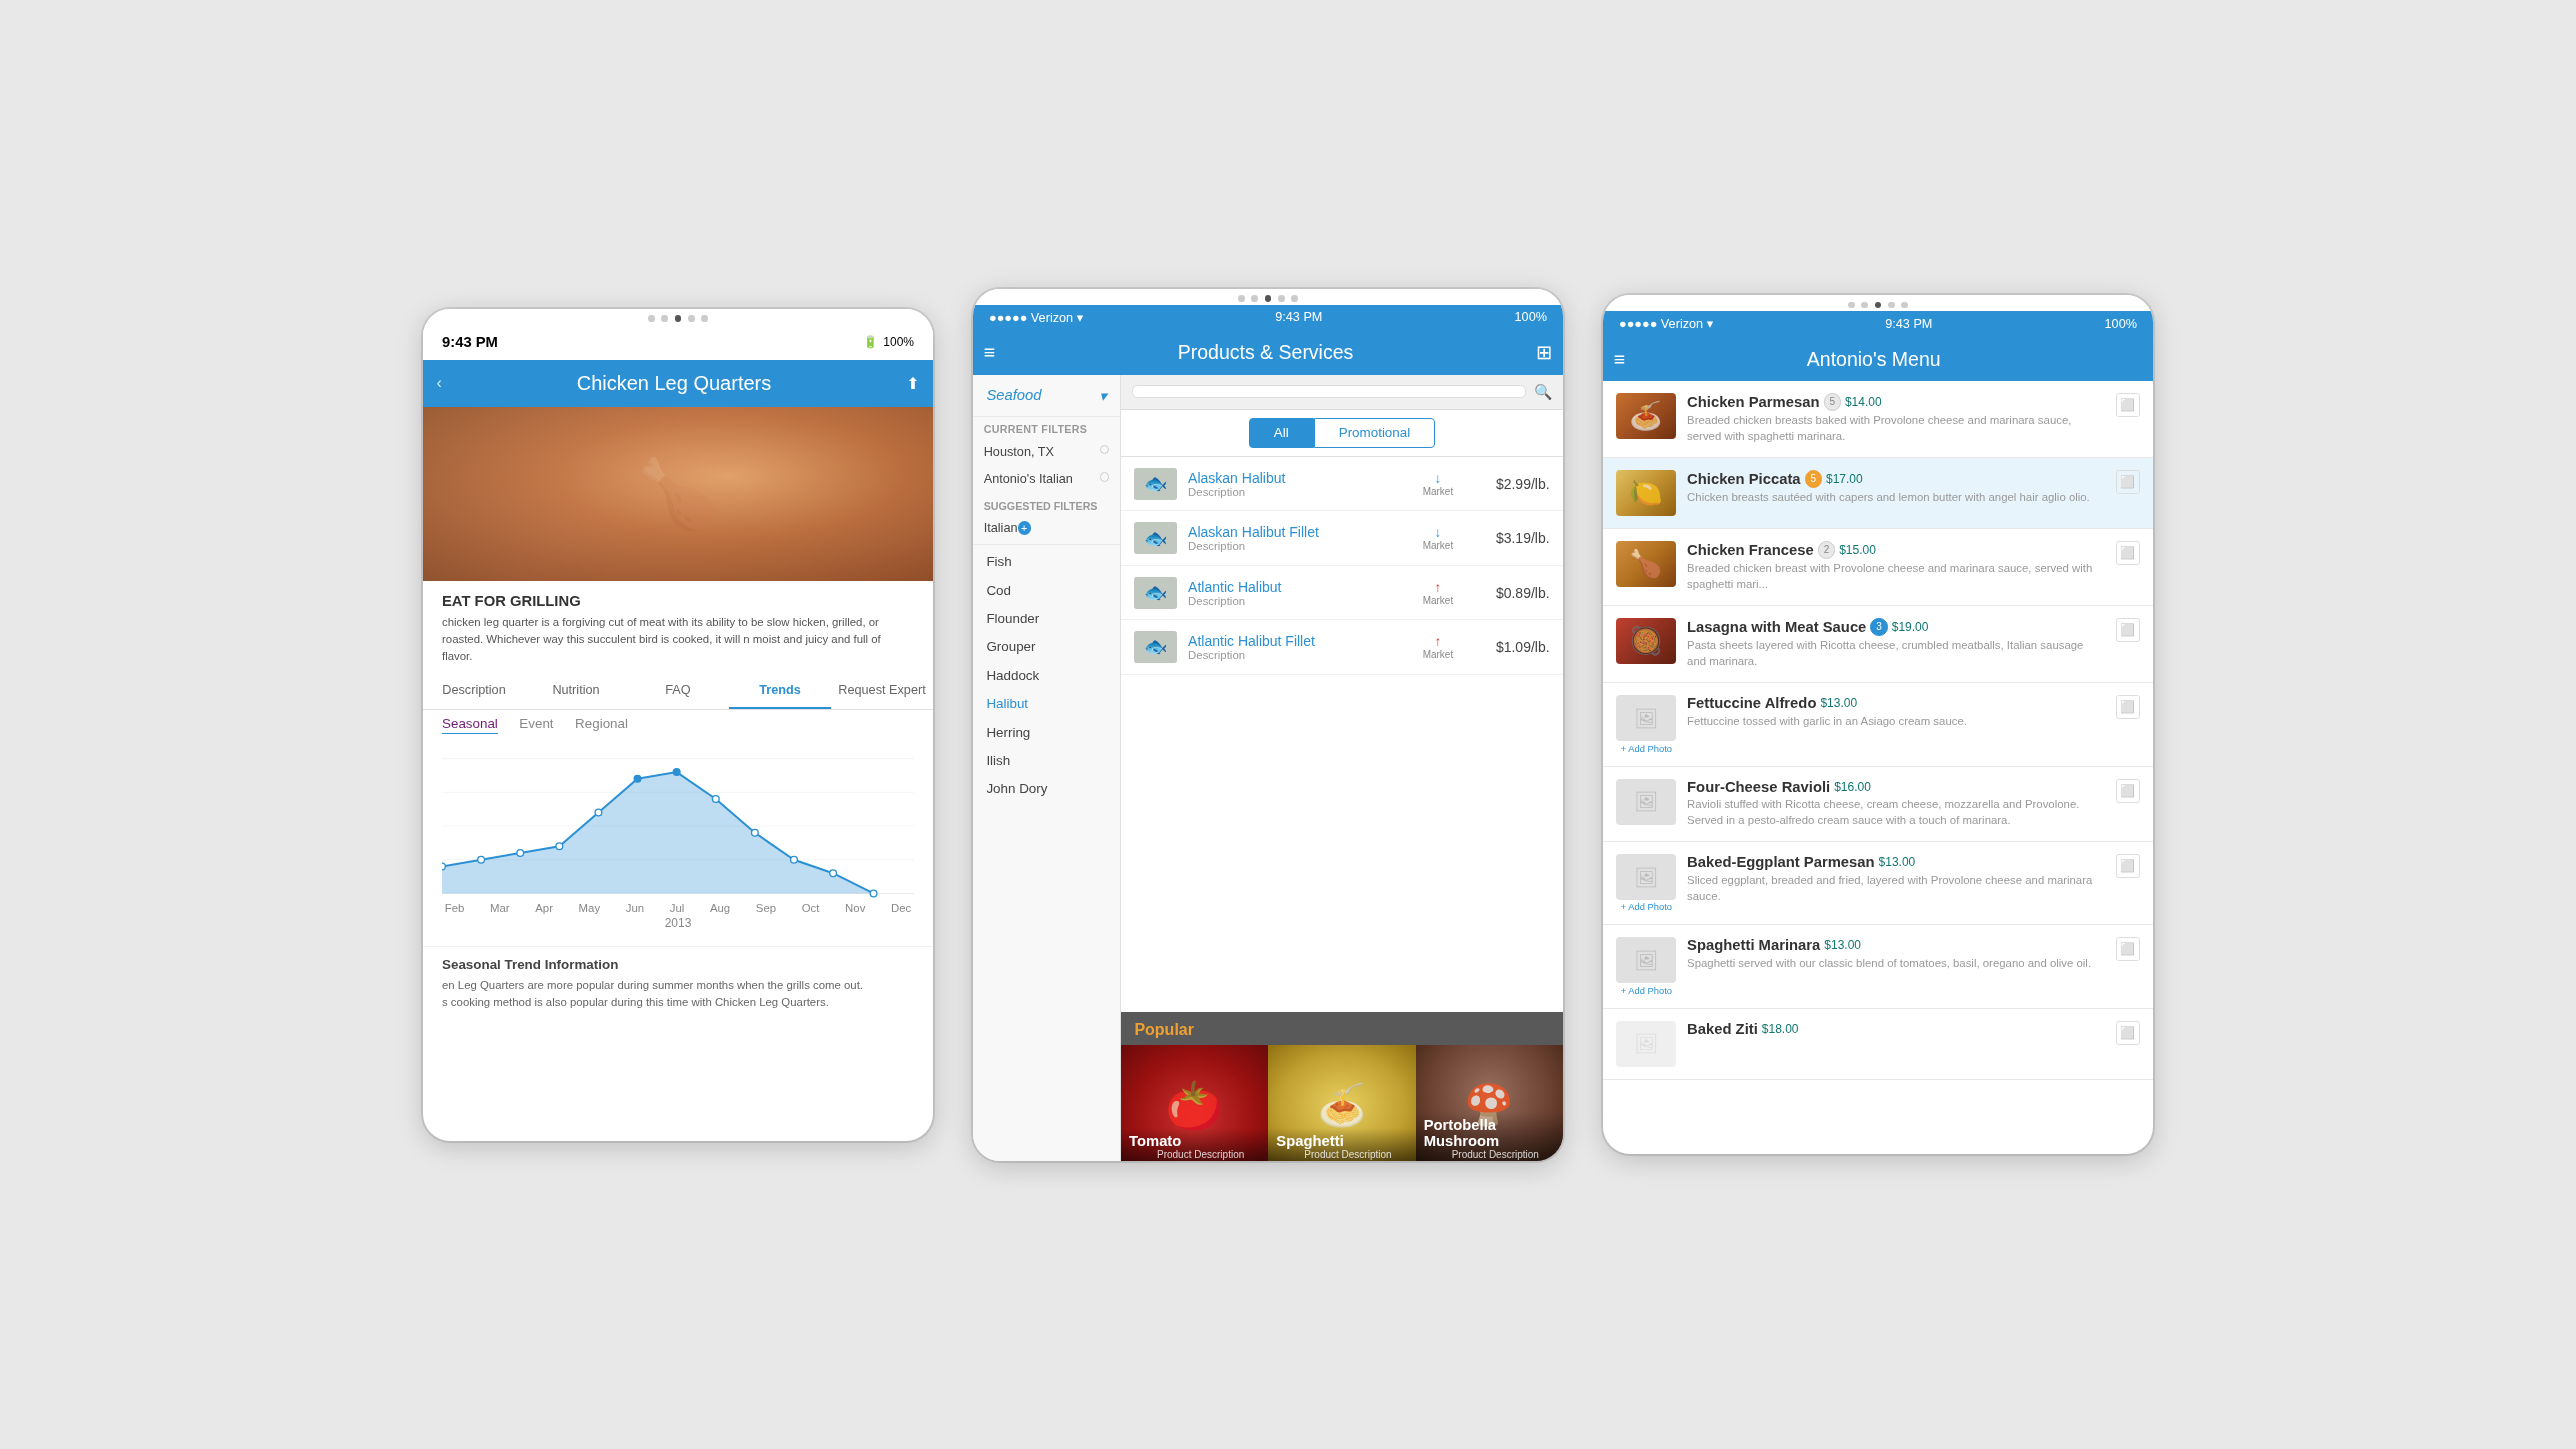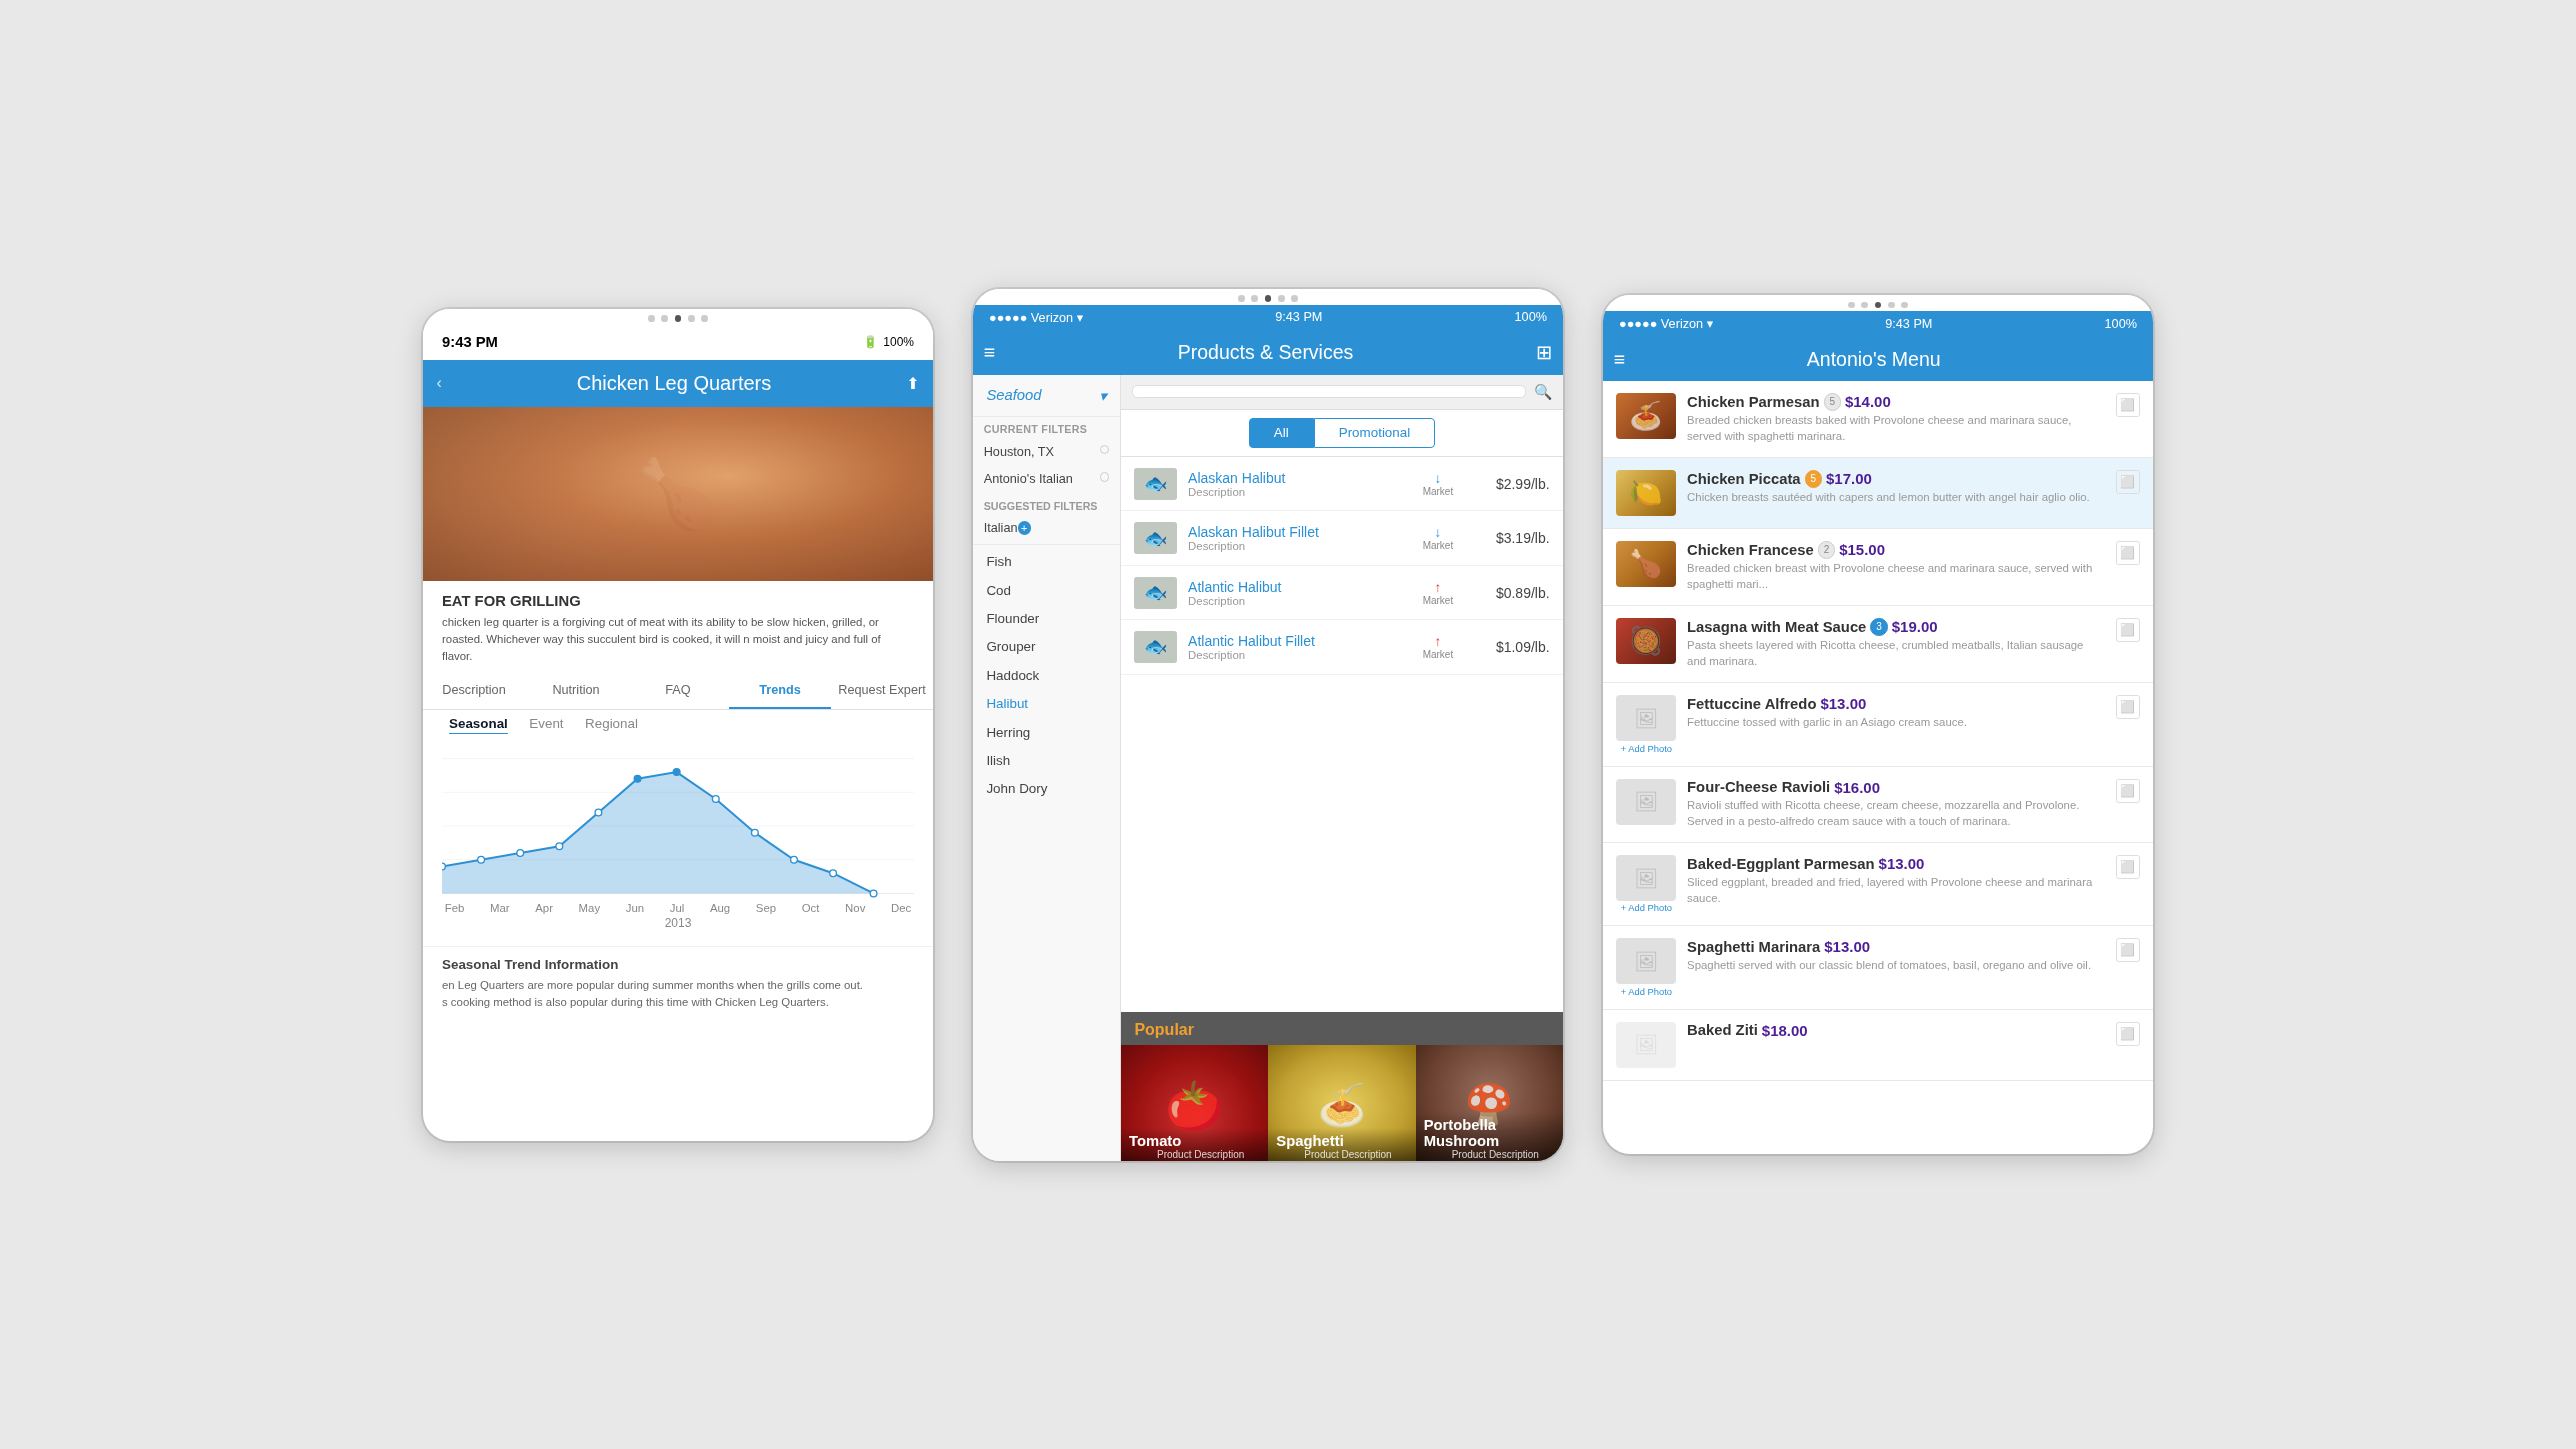--- a/index.html
+++ b/index.html
@@ -113,25 +113,24 @@
       display: flex;
       gap: 21.5px;
       padding: 5.4px 19px 10.7px;
     }
     .screen1-section-subtitle span {
       font-size: 13.4px;
       color: #888;
       cursor: pointer;
     }
     .screen1-section-subtitle span.active {
-      color: #0f172a;
-      font-weight: 700;
+      color: #701a75;
+      font-weight: 400;
       border-bottom: 1.3px solid #2b90d4;
       padding-bottom: 2.7px;
-      margin-left: 7px;
     }
 
     .chart-area {
       padding: 6.7px 19px 5.4px;
       height: 201px;
       position: relative;
     }
     .chart-svg {
       width: 100%;
       height: 148px;
@@ -506,23 +505,23 @@
       display: flex;
       align-items: center;
       justify-content: center;
       font-size: 10px;
       color: #888;
       border: 0.7px solid #ccc;
     }
     .menu-item-badge.orange { background: #f0a030; color: #fff; border-color: #f0a030; }
     .menu-item-badge.blue { background: #2b90d4; color: #fff; border-color: #2b90d4; }
     .menu-item-price {
-      font-size: 15px;
-      color: #4c1d95;
-      font-weight: 700;
+      font-size: 12px;
+      color: #0f766e;
+      font-weight: 400;
     }
     .menu-item-desc {
       font-size: 11.4px;
       color: #999;
       margin-top: 2.7px;
       line-height: 1.4;
     }
     .menu-item-action {
       width: 24px; height: 24px;
       border: 0.7px solid #ddd;

